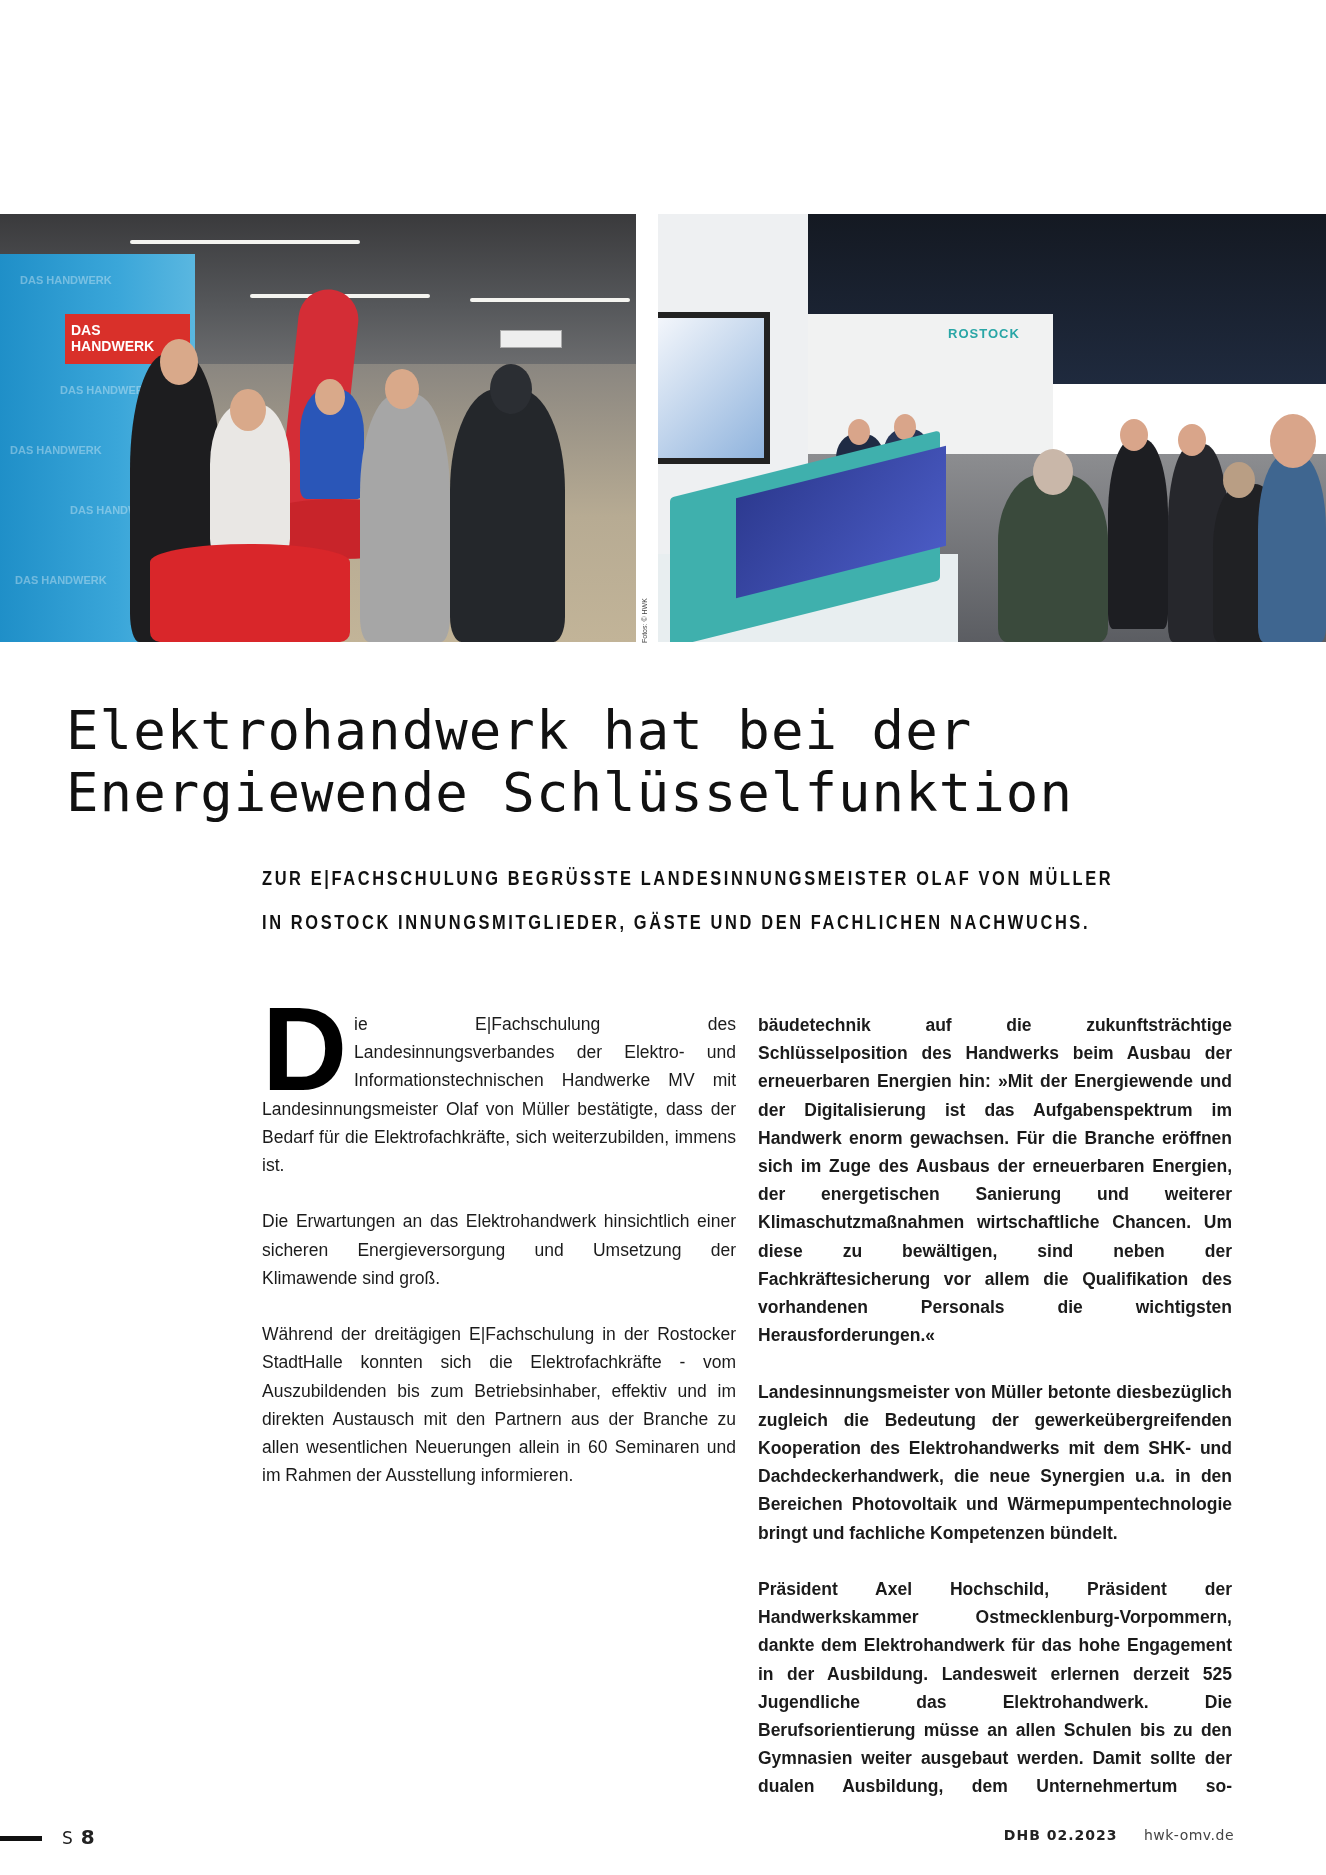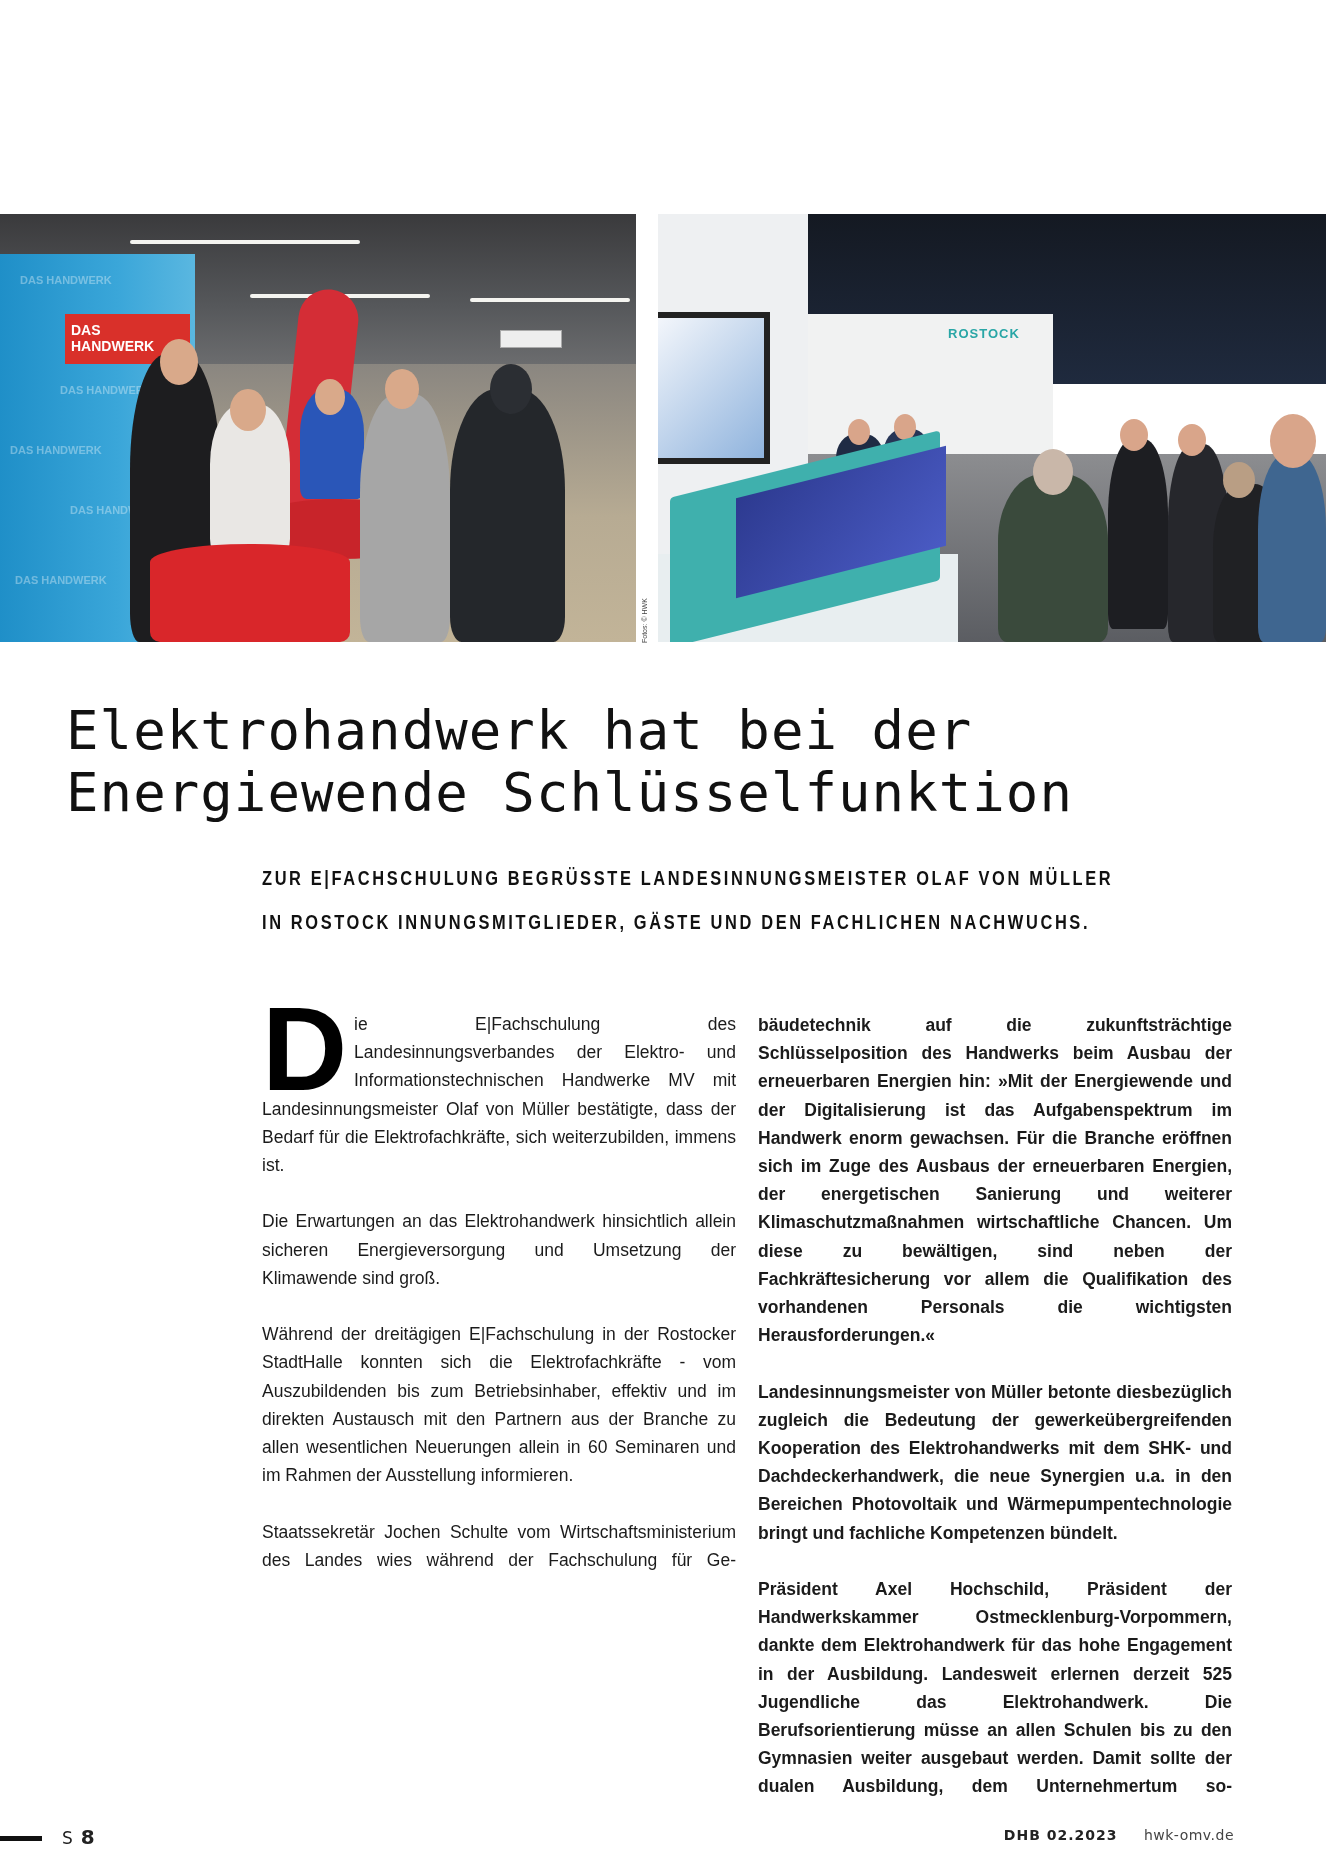--- a/index.html
+++ b/index.html
@@ -135,23 +135,22 @@
   <div>IN ROSTOCK INNUNGSMITGLIEDER, GÄSTE UND DEN FACHLICHEN NACHWUCHS.</div>
 </div>
 
 <div class="col col-left">
   <p>
     <span class="dropcap">
         <span class="dropcap-glyph">D</span>
       </span>
     <span class="txt">ie E|Fachschulung des Landesinnungsverbandes der Elektro- und Informationstechnischen Handwerke MV mit Landesinnungsmeister Olaf von Müller bestätigte, dass der Bedarf für die Elektrofachkräfte, sich weiterzubilden, immens ist.</span>
   </p>
-  <p>Die Erwartungen an das Elektrohandwerk hinsichtlich allein sicheren Energieversorgung und Umsetzung der Klimawende sind groß.</p>
+  <p>Die Erwartungen an das Elektrohandwerk hinsichtlich einer sicheren Energieversorgung und Umsetzung der Klimawende sind groß.</p>
   <p>Während der dreitägigen E|Fachschulung in der Rostocker StadtHalle konnten sich die Elektrofachkräfte - vom Auszubildenden bis zum Betriebsinhaber, effektiv und im direkten Austausch mit den Partnern aus der Branche zu allen wesentlichen Neuerungen allein in 60 Seminaren und im Rahmen der Ausstellung informieren.</p>
-  <p style="text-align:justify;text-align-last:justify;">Staatssekretär Jochen Schulte vom Wirtschaftsministerium des Landes wies während der Fachschulung für Ge-</p>
 </div>
 
 <div class="col col-right">
   <p>bäudetechnik auf die zukunftsträchtige Schlüsselposition des Handwerks beim Ausbau der erneuerbaren Energien hin: »Mit der Energiewende und der Digitalisierung ist das Aufgabenspektrum im Handwerk enorm gewachsen. Für die Branche eröffnen sich im Zuge des Ausbaus der erneuerbaren Energien, der energetischen Sanierung und weiterer Klimaschutzmaßnahmen wirtschaftliche Chancen. Um diese zu bewältigen, sind neben der Fachkräftesicherung vor allem die Qualifikation des vorhandenen Personals die wichtigsten Herausforderungen.«</p>
   <p>Landesinnungsmeister von Müller betonte diesbezüglich zugleich die Bedeutung der gewerkeübergreifenden Kooperation des Elektrohandwerks mit dem SHK- und Dachdeckerhandwerk, die neue Synergien u.a. in den Bereichen Photovoltaik und Wärmepumpentechnologie bringt und fachliche Kompetenzen bündelt.</p>
   <p style="text-align-last:justify;">Präsident Axel Hochschild, Präsident der Handwerkskammer Ostmecklenburg-Vorpommern, dankte dem Elektrohandwerk für das hohe Engagement in der Ausbildung. Landesweit erlernen derzeit 525 Jugendliche das Elektrohandwerk. Die Berufsorientierung müsse an allen Schulen bis zu den Gymnasien weiter ausgebaut werden. Damit sollte der dualen Ausbildung, dem Unternehmertum so-</p>
 </div>
 
 <div class="footer-rule"></div>
 <div class="footer-page">

